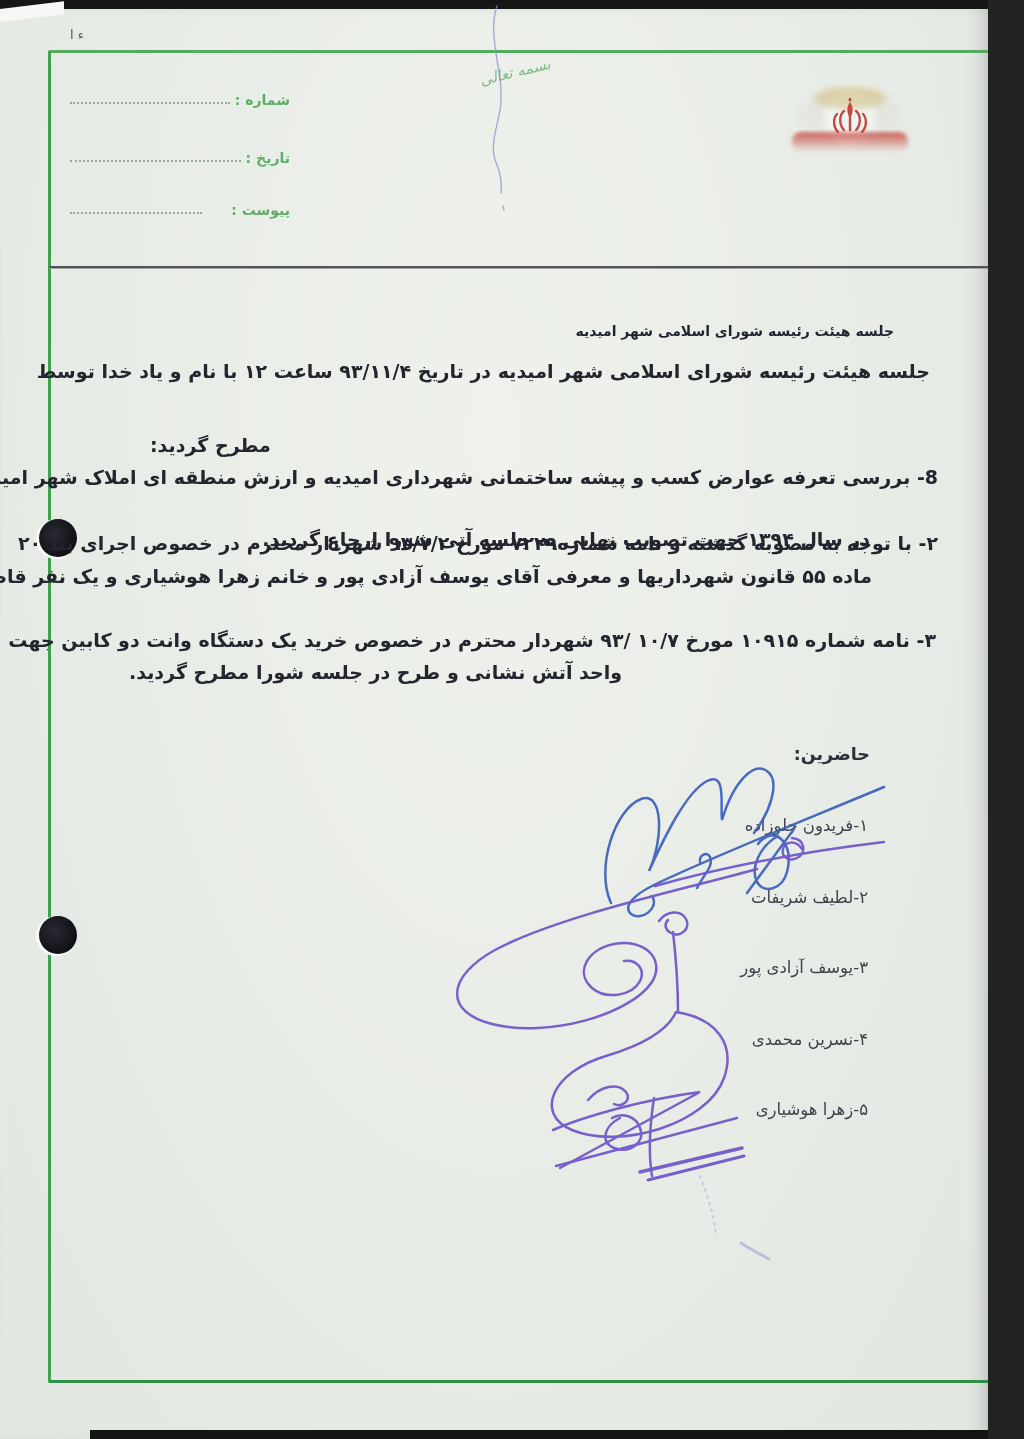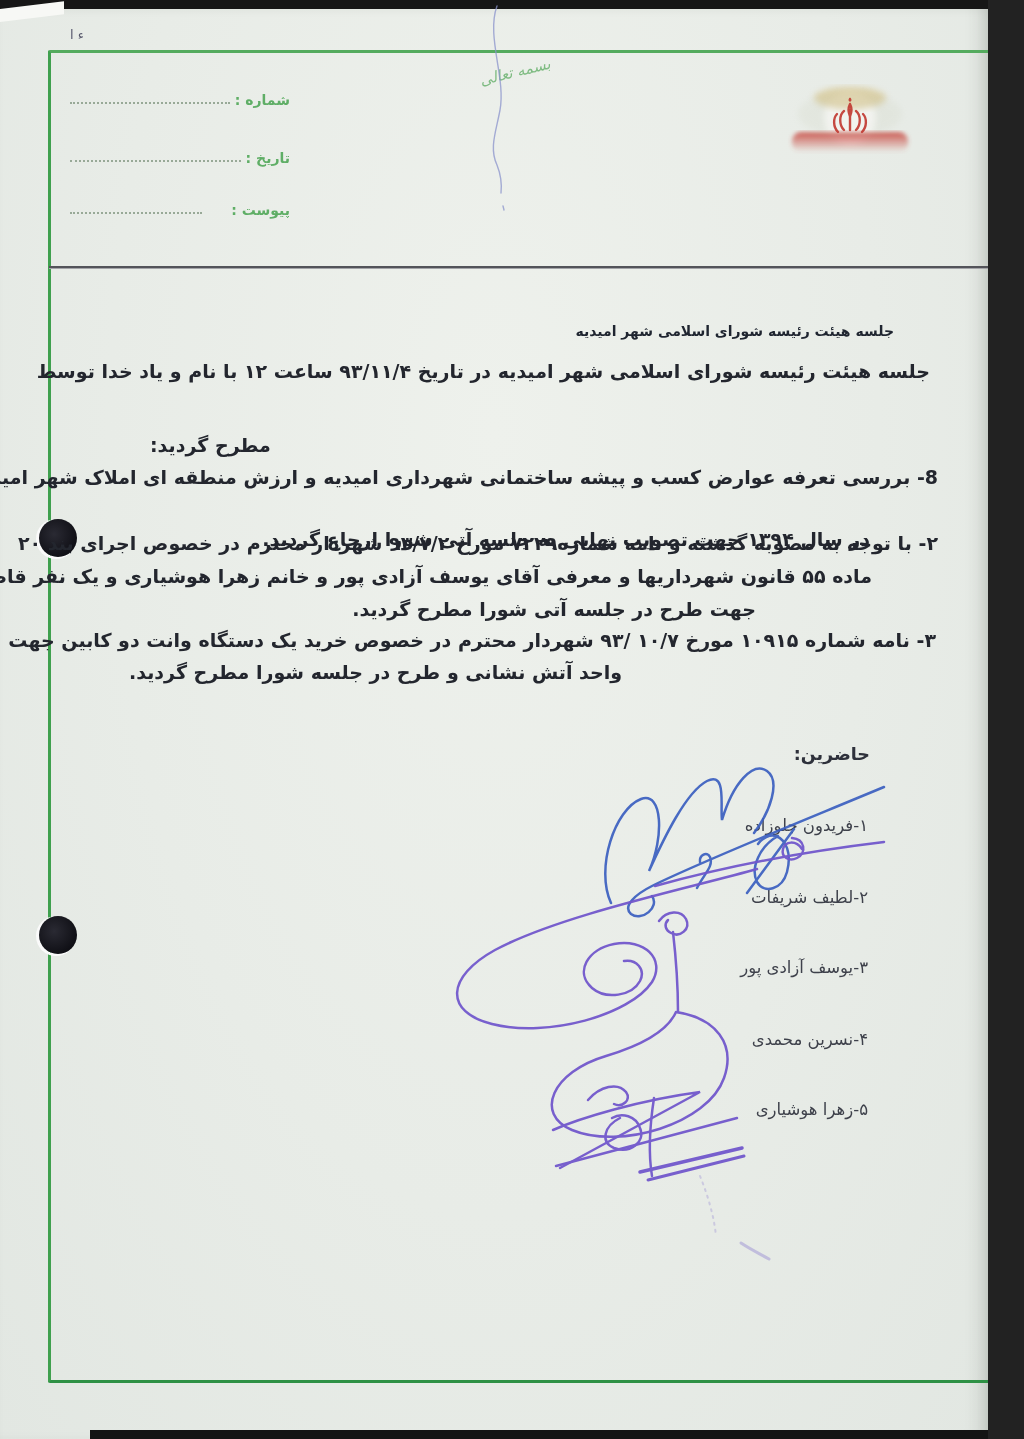--- a/index.html
+++ b/index.html
@@ -128,21 +128,20 @@
   <div class="doc-title">جلسه هیئت رئیسه شورای اسلامی شهر امیدیه</div>
 
   <div class="bline p-l1">جلسه هیئت رئیسه شورای اسلامی شهر امیدیه در تاریخ ۹۳/۱۱/۴ ساعت ۱۲ با نام و یاد خدا توسط</div>
   <div class="bline p-l3">مطرح گردید:</div>
 
   <div class="bline i1-l1">8- بررسی تعرفه عوارض کسب و پیشه ساختمانی شهرداری امیدیه و ارزش منطقه ای املاک شهر امیدیه</div>
   <div class="bline i1-l2">در سال ۱۳۹۴ جهت تصویب نهایی به جلسه آتی شورا ارجاع گردید.</div>
 
   <div class="bline i2-l1">۲- با توجه به مصوبه گذشته و نامه شماره۷۲۲۹ مورخ ۹۳/۷/۲ شهردار محترم در خصوص اجرای بند ۲۰</div>
   <div class="bline i2-l2">ماده ۵۵ قانون شهرداریها و معرفی آقای یوسف آزادی پور و خانم زهرا هوشیاری و یک نفر قاضی</div>
-  <div class="bline i2-l3">جهت طرح در جلسه آتی شورا مطرح گردید.</div>
 
   <div class="bline i3-l1">۳- نامه شماره ۱۰۹۱۵ مورخ ۱۰/۷ /۹۳ شهردار محترم در خصوص خرید یک دستگاه وانت دو کابین جهت</div>
   <div class="bline i3-l2">واحد آتش نشانی و طرح در جلسه شورا مطرح گردید.</div>
 
   <div class="att-label">حاضرین:</div>
   <div class="att-name n1">۱-فریدون جلوزاده</div>
   <div class="att-name n2">۲-لطیف شریفات</div>
   <div class="att-name n3">۳-یوسف آزادی پور</div>
   <div class="att-name n4">۴-نسرین محمدی</div>
   <div class="att-name n5">۵-زهرا هوشیاری</div>

